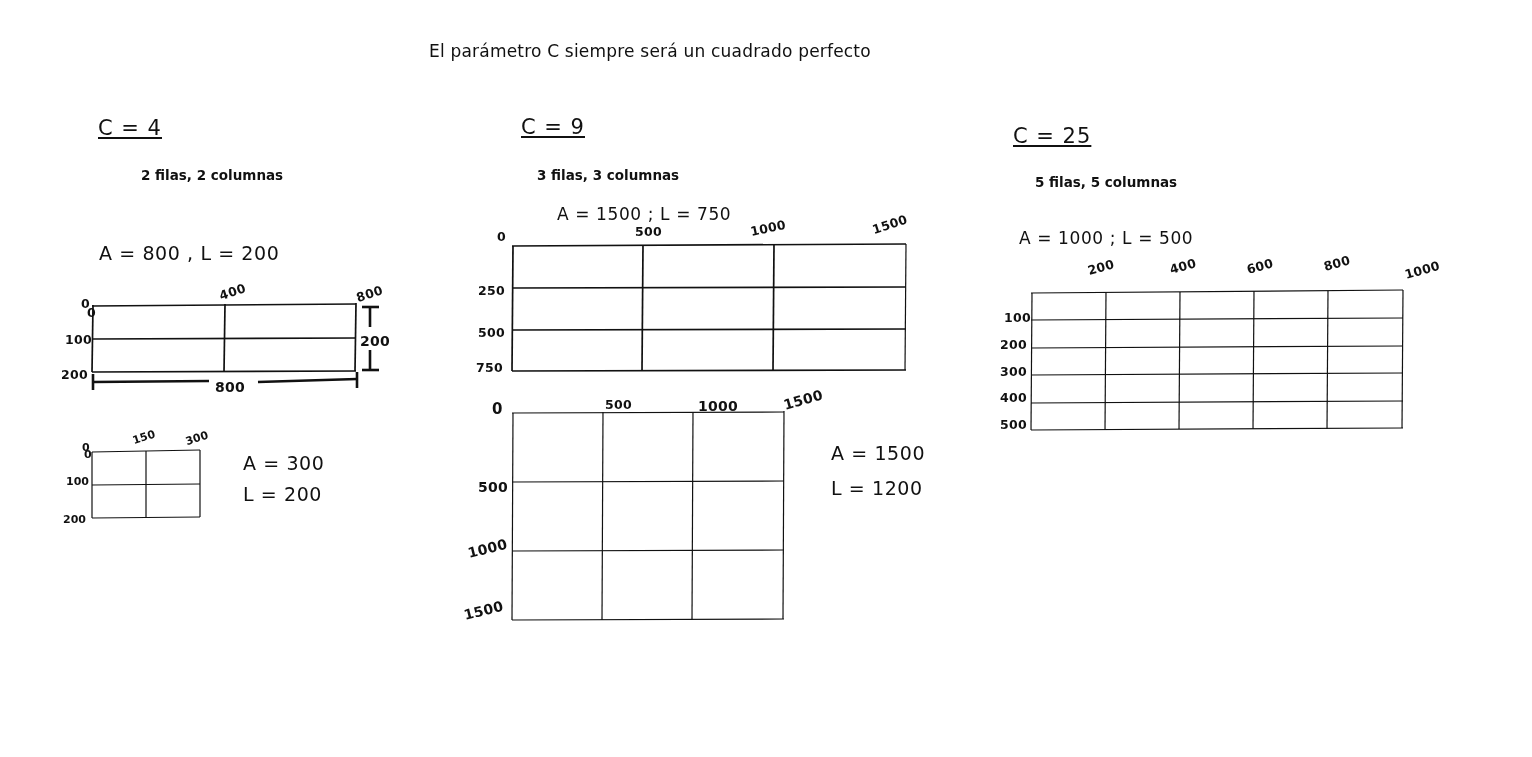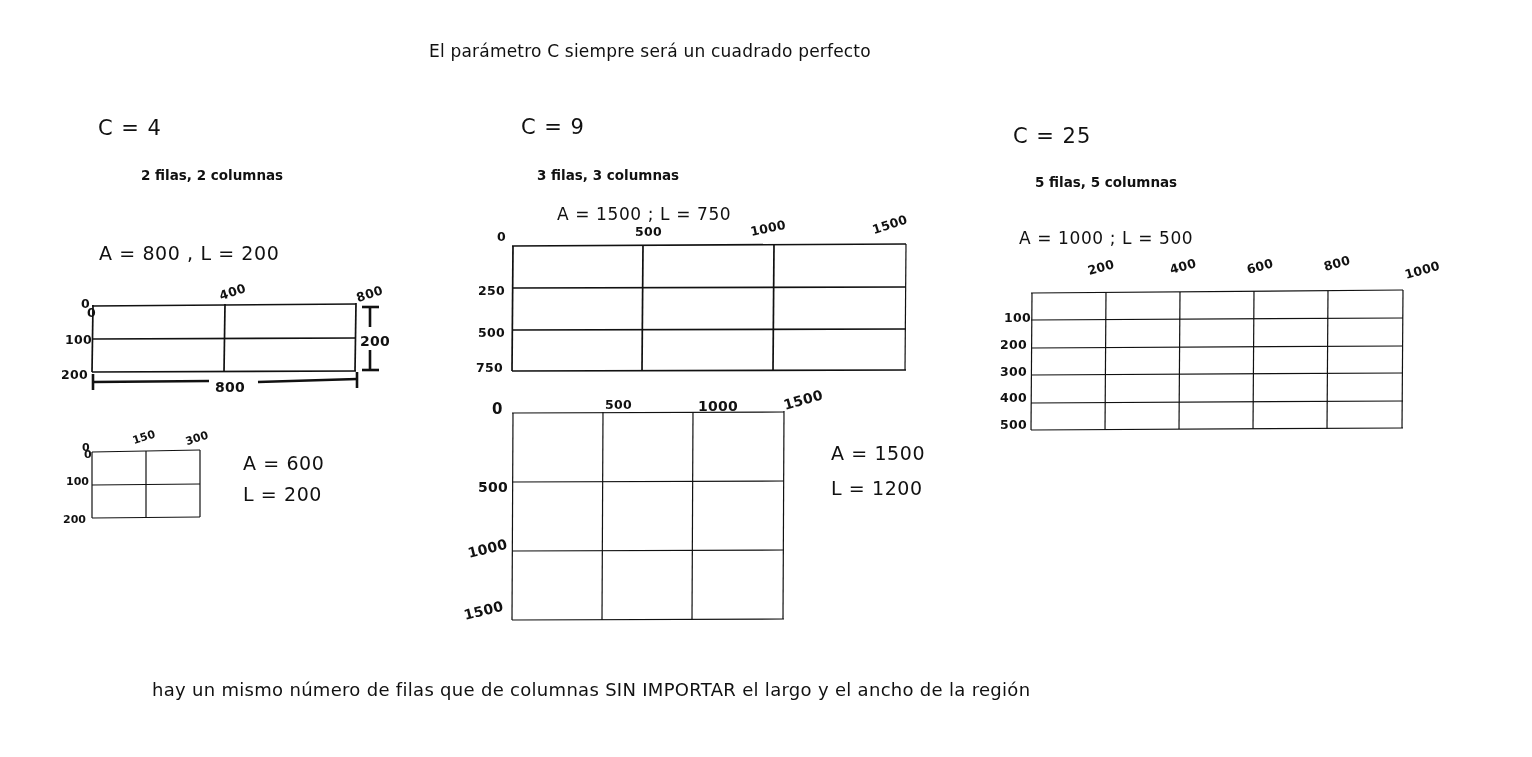--- a/index.html
+++ b/index.html
@@ -21,20 +21,21 @@
     white-space: nowrap;
     color: #111111;
   }
   .title {
     font-size: 17px;
     letter-spacing: 0.2px;
   }
   .c-head {
     font-size: 21px;
     letter-spacing: 1px;
+    text-decoration: underline;
   }
   .sub {
     font-size: 13.5px;
     font-weight: bold;
   }
   .eq {
     font-size: 17px;
     letter-spacing: 0.6px;
     text-align: center;
   }
@@ -104,21 +105,21 @@
   <div class="txt tick" style="left:360px; top:333px; font-size:14px;">200</div>
 
   <div class="txt tick-sm" style="left:82px; top:441px;">0</div>
   <div class="txt tick-sm rot" style="left:135px; top:434px; transform:rotate(-18deg);">150</div>
   <div class="txt tick-sm rot" style="left:188px; top:435px; transform:rotate(-18deg);">300</div>
 
   <div class="txt tick-sm" style="left:84px; top:448px;">0</div>
   <div class="txt tick-sm" style="left:66px; top:475px;">100</div>
   <div class="txt tick-sm" style="left:63px; top:513px;">200</div>
 
-  <div class="txt eq-big" style="left:243px; top:452px;">A = 600</div>
+  <div class="txt eq-big" style="left:243px; top:452px;">A = 300</div>
   <div class="txt eq-big" style="left:243px; top:483px;">L = 200</div>
 
   <div class="txt eq" style="left:557px; top:204px;">A = 1500 ;  L = 750</div>
 
   <div class="txt tick" style="left:497px; top:229px;">0</div>
   <div class="txt tick" style="left:635px; top:224px;">500</div>
   <div class="txt tick rot" style="left:752px; top:224px; transform:rotate(-12deg);">1000</div>
   <div class="txt tick rot" style="left:875px; top:222px; transform:rotate(-18deg);">1500</div>
 
   <div class="txt tick" style="left:478px; top:283px;">250</div>
@@ -144,21 +145,20 @@
   <div class="txt tick rot" style="left:1249px; top:262px; transform:rotate(-16deg);">600</div>
   <div class="txt tick rot" style="left:1326px; top:259px; transform:rotate(-16deg);">800</div>
   <div class="txt tick rot" style="left:1407px; top:267px; transform:rotate(-16deg);">1000</div>
 
   <div class="txt tick" style="left:1004px; top:310px;">100</div>
   <div class="txt tick" style="left:1000px; top:337px;">200</div>
   <div class="txt tick" style="left:1000px; top:364px;">300</div>
   <div class="txt tick" style="left:1000px; top:390px;">400</div>
   <div class="txt tick" style="left:1000px; top:417px;">500</div>
 
-  <div class="txt foot" style="left:152px; top:679px;">hay un mismo número de filas que de columnas SIN IMPORTAR el largo y el ancho de la región</div>
 
   <svg class="overlay" viewBox="0 0 1532 757">
 
     <g>
       <path class="grid-line med" d="M92,306 L356,304"></path>
       <path class="grid-line med" d="M92,339 L356,338"></path>
       <path class="grid-line med" d="M92,372 L356,371"></path>
       <path class="grid-line med" d="M93,305 L92,372"></path>
       <path class="grid-line med" d="M225,304 L224,372"></path>
       <path class="grid-line med" d="M356,303 L355,371"></path>

